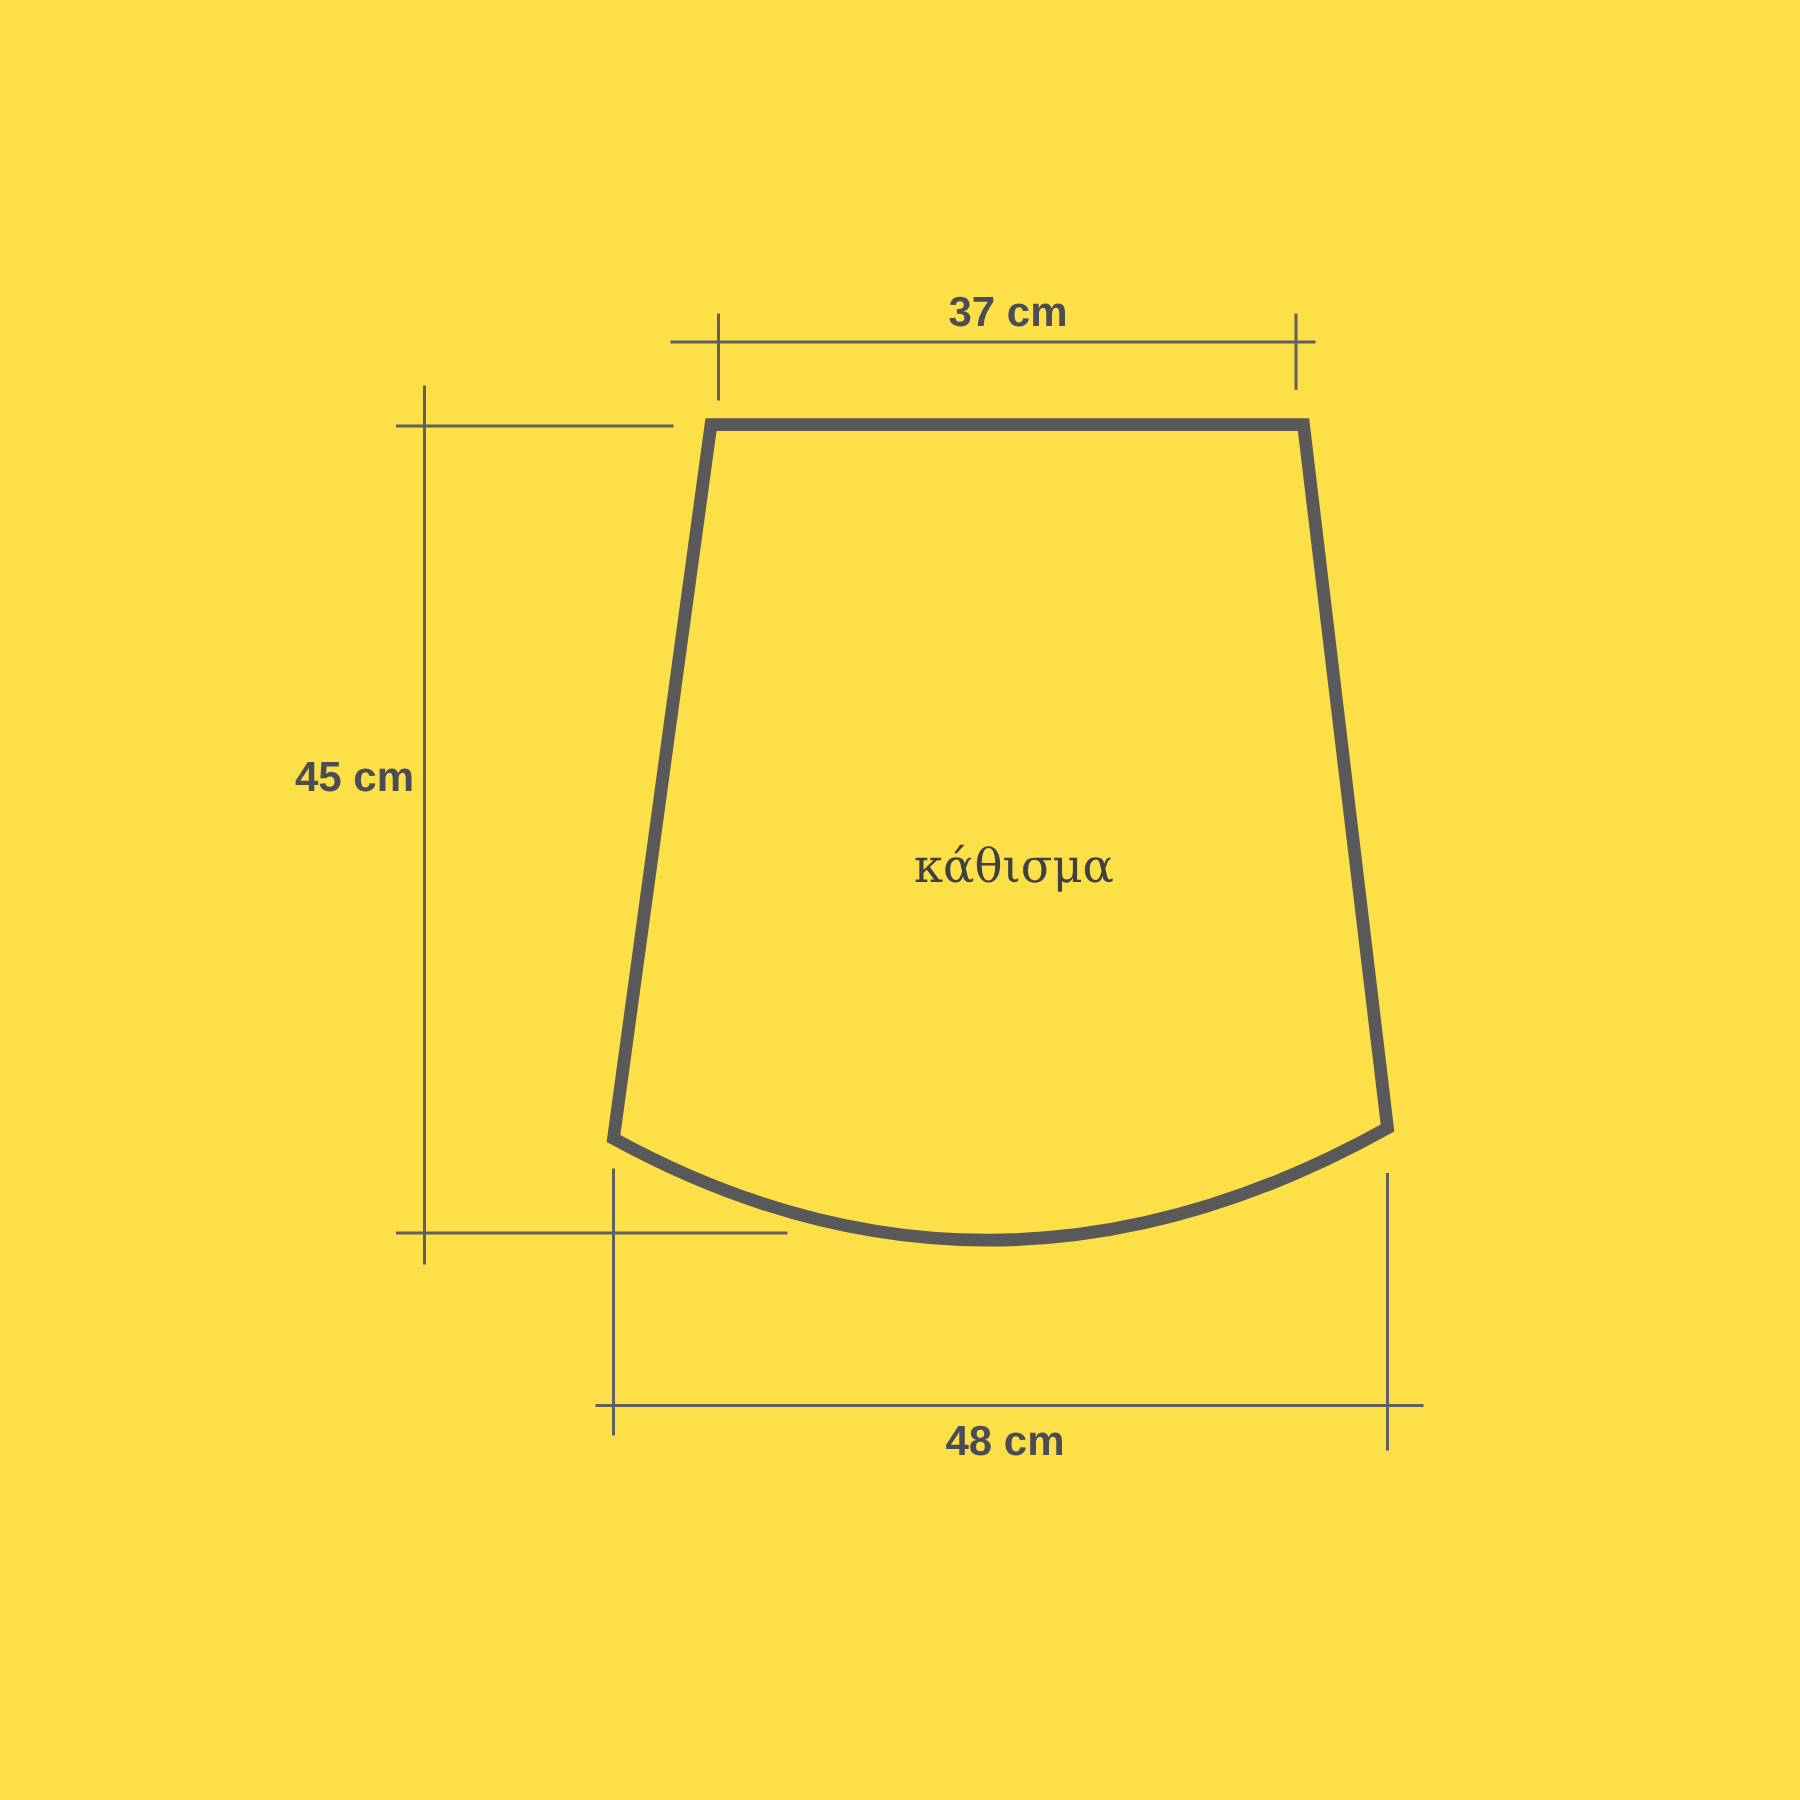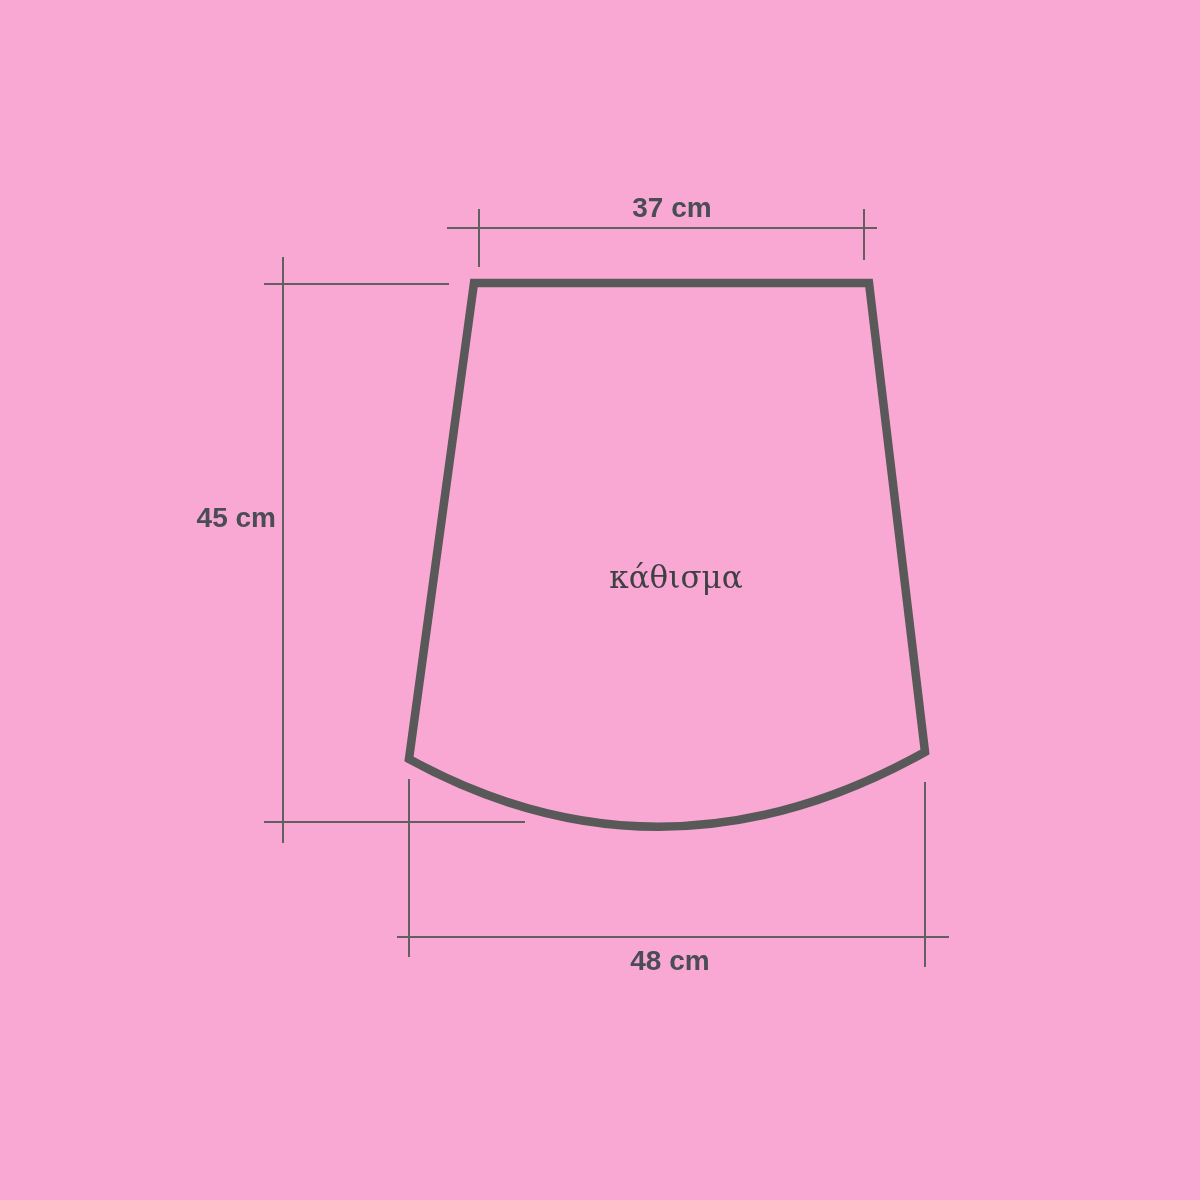--- a/index.html
+++ b/index.html
@@ -7,21 +7,21 @@
     padding: 0;
     background: #ffffff;
     width: 1200px;
     height: 1200px;
     overflow: hidden;
   }
   .canvas {
     position: relative;
     width: 1200px;
     height: 1200px;
-    background: #f9a8d4;
+    background: #fde047;
   }
   svg { display: block; }
   .outline {
     fill: none;
     stroke-width: 8.5;
     stroke-linejoin: miter;
     stroke-linecap: butt;
   }
   .dimline {
     stroke-width: 2;

